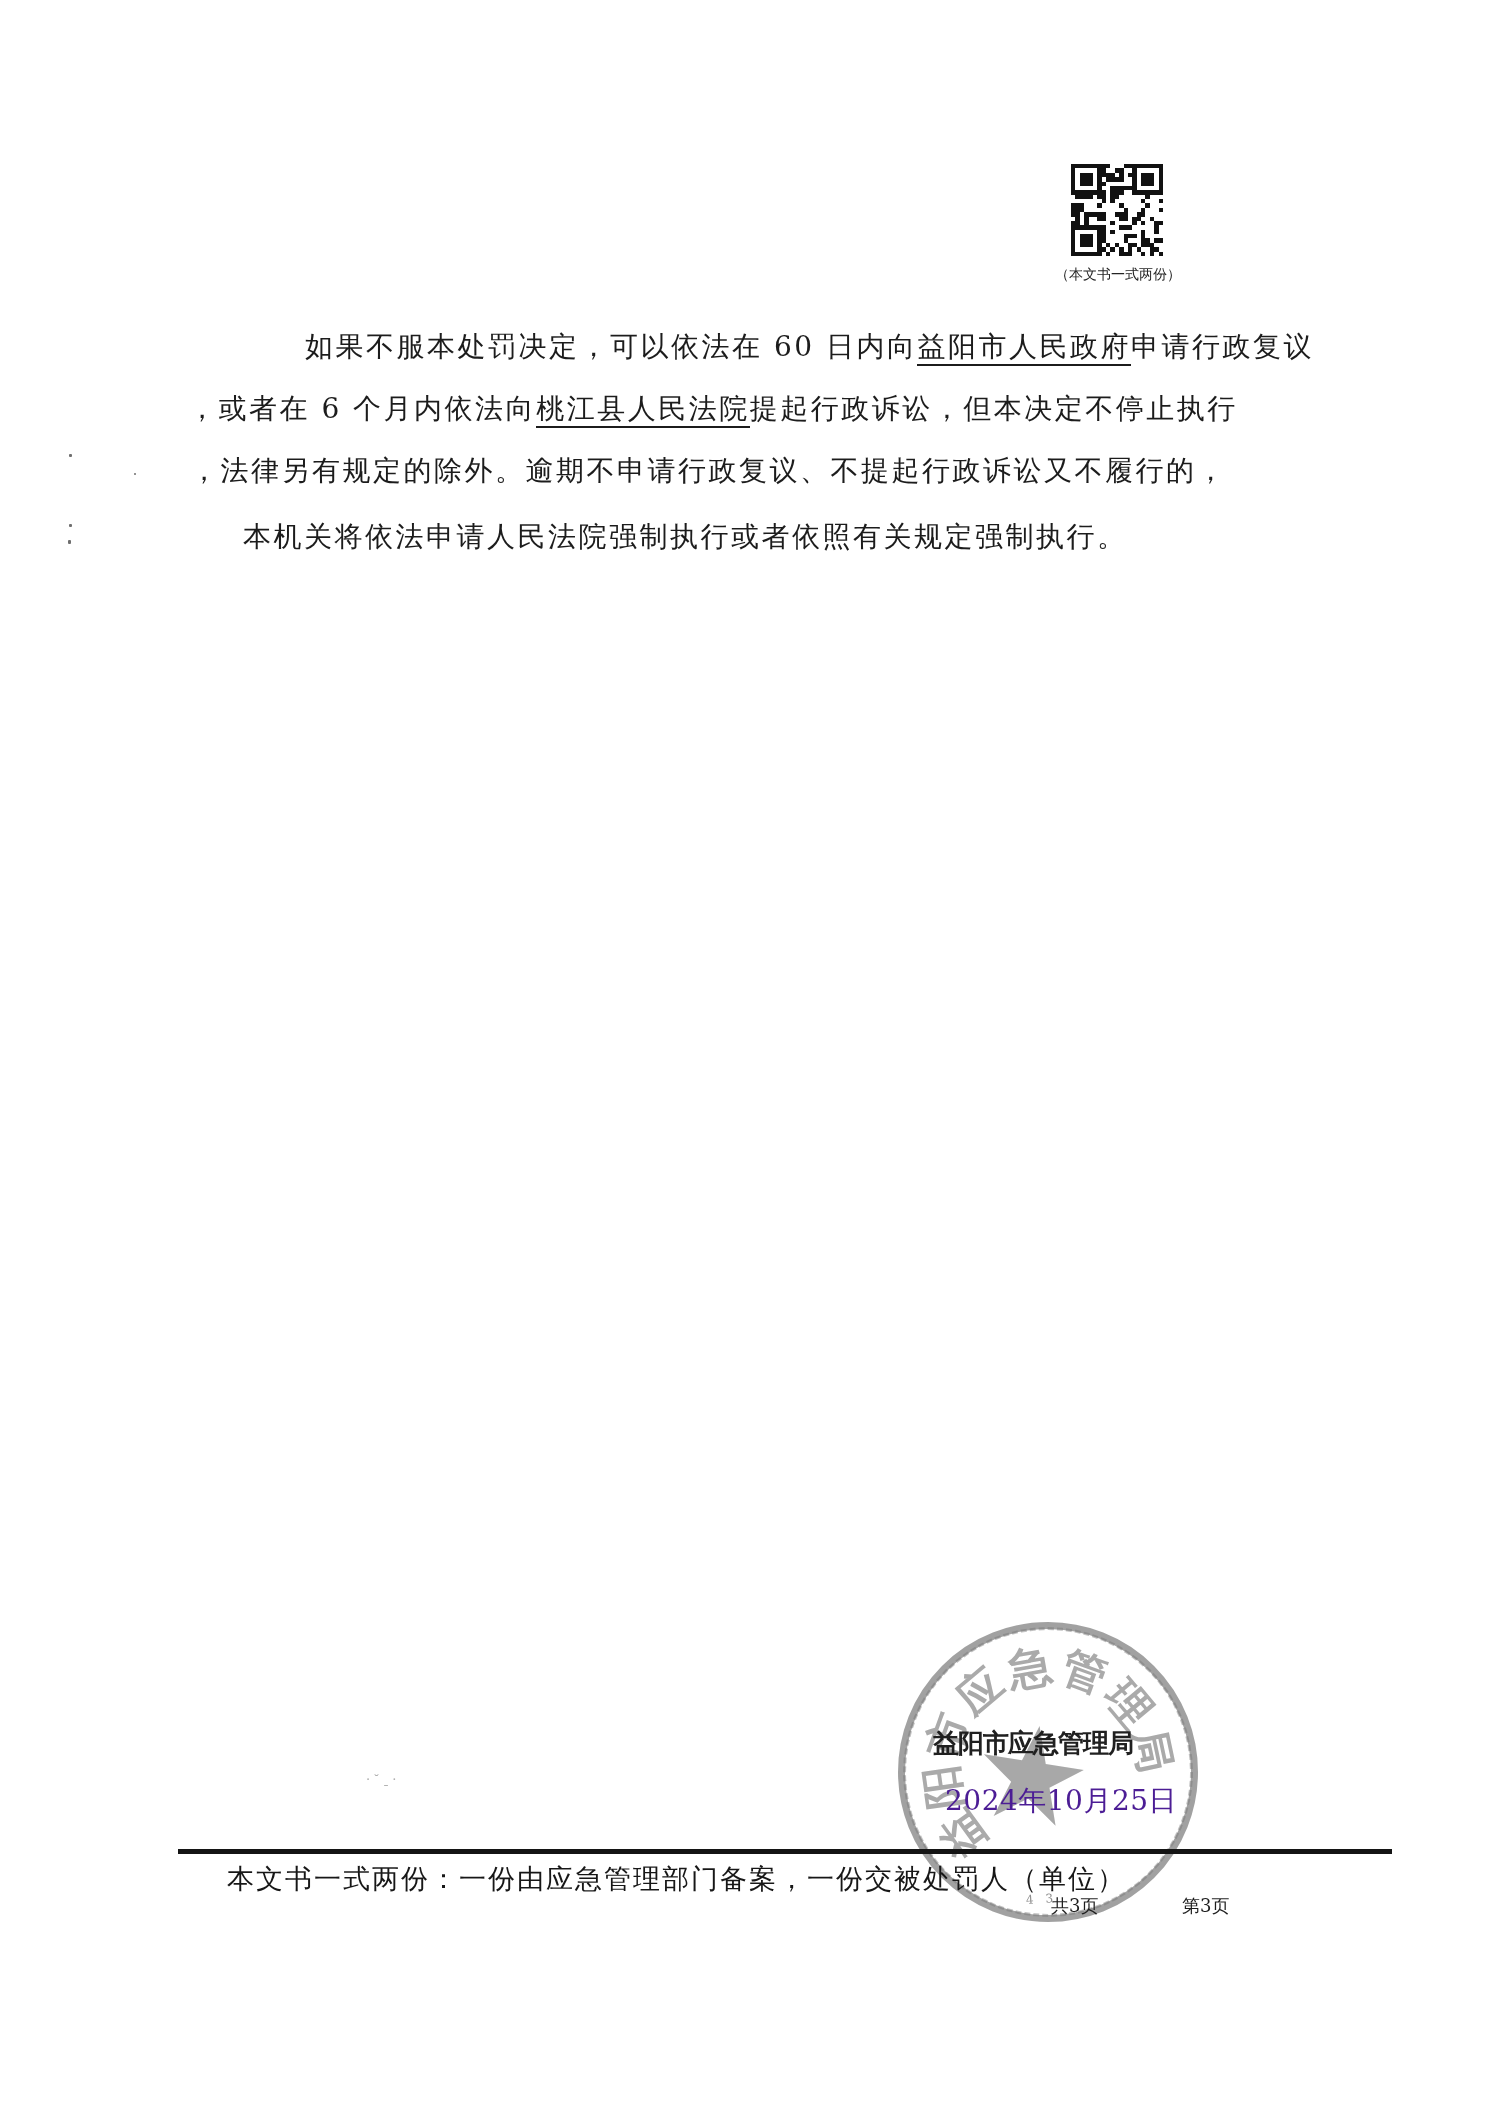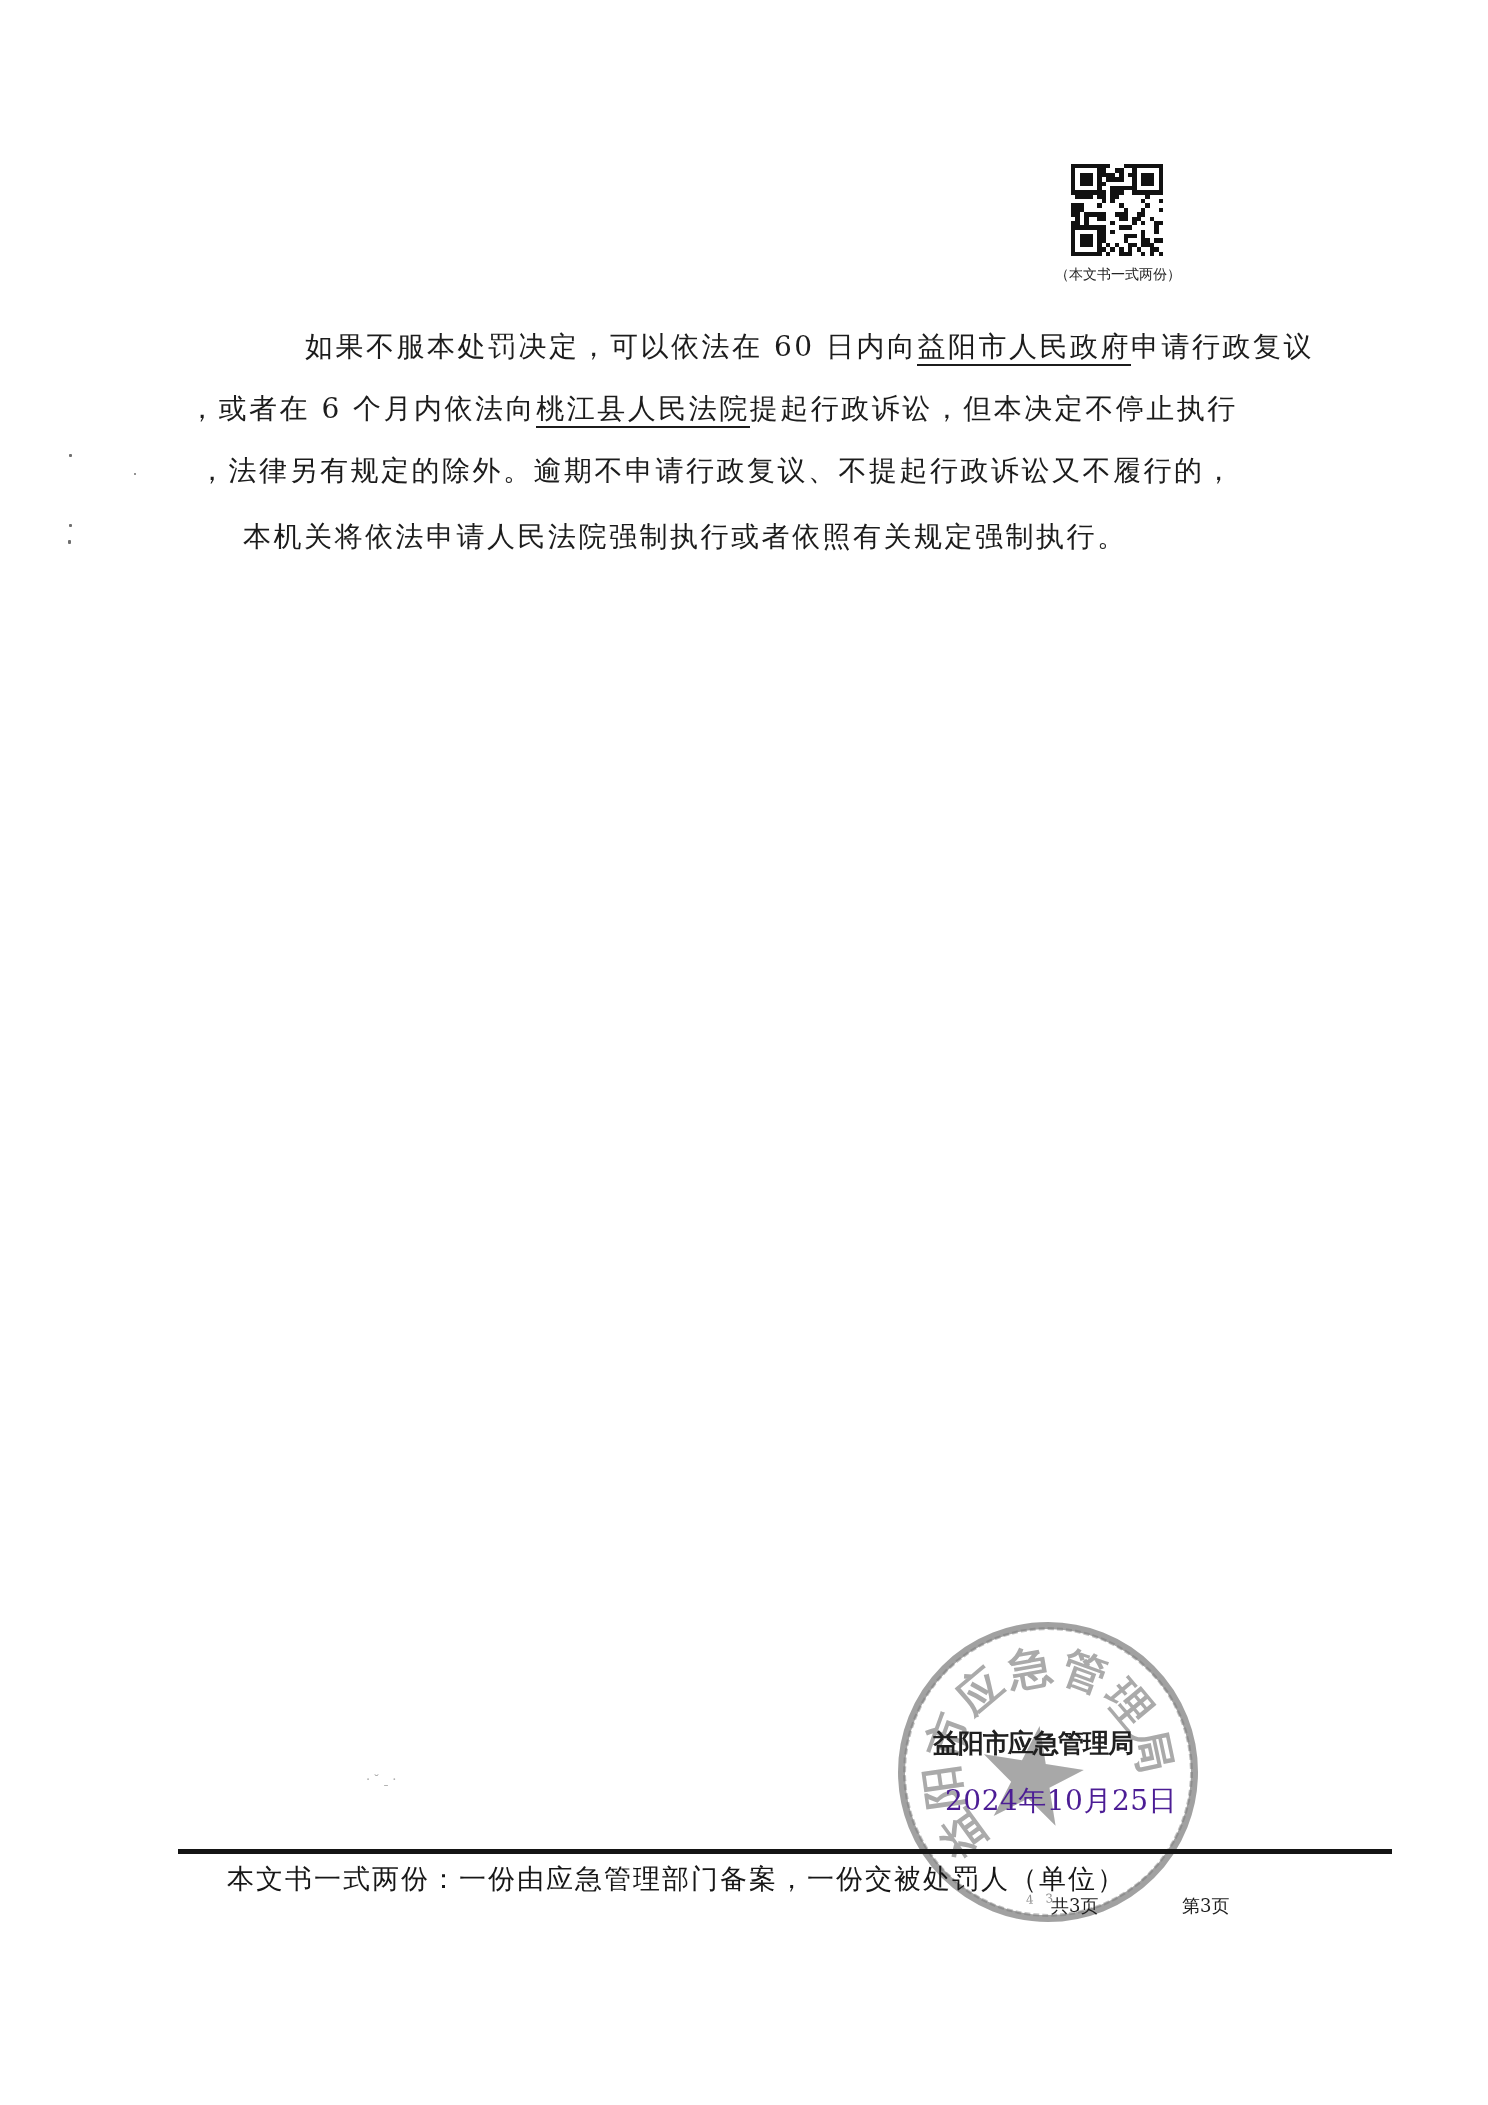--- a/index.html
+++ b/index.html
@@ -19,21 +19,21 @@
     white-space:nowrap;
   }
   
   .bodyline{
     position:absolute;
     font-size:28px;line-height:1.18;letter-spacing:2.5px;
     color:#1c1c1c;white-space:nowrap;
   }
   .l1{left:305px;top:330px;}
   .l2{left:188px;top:392px;}
-  .l3{left:190px;top:454px;margin-left:8px;}
+  .l3{left:190px;top:454px;}
   .l4{left:243px;top:520px;}
   .bodyline .ul{border-bottom:2.5px solid #1c1c1c;padding-bottom:1px;}
   
   .seal{position:absolute;left:0;top:0;z-index:1;}
   .seal-ring{
     position:absolute;left:898px;top:1622px;width:300px;height:300px;
     box-sizing:border-box;border:7px solid rgba(130,130,130,0.75);
     border-radius:50%;
   }
   .seal-ring::after{

